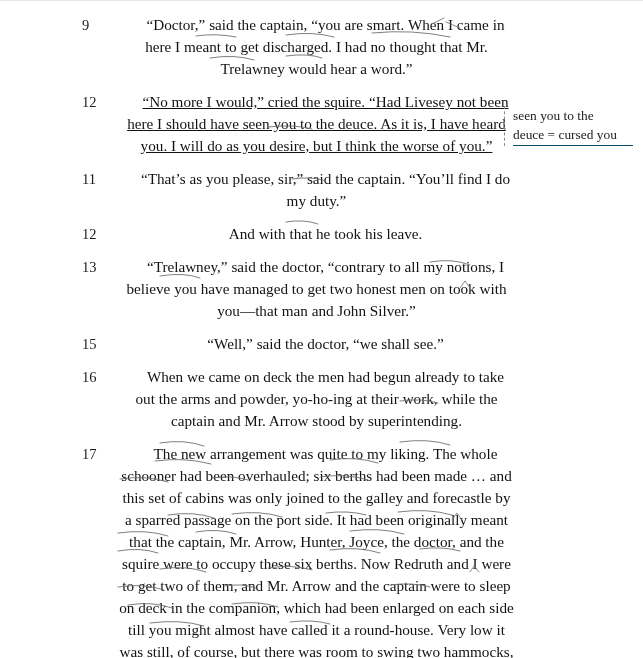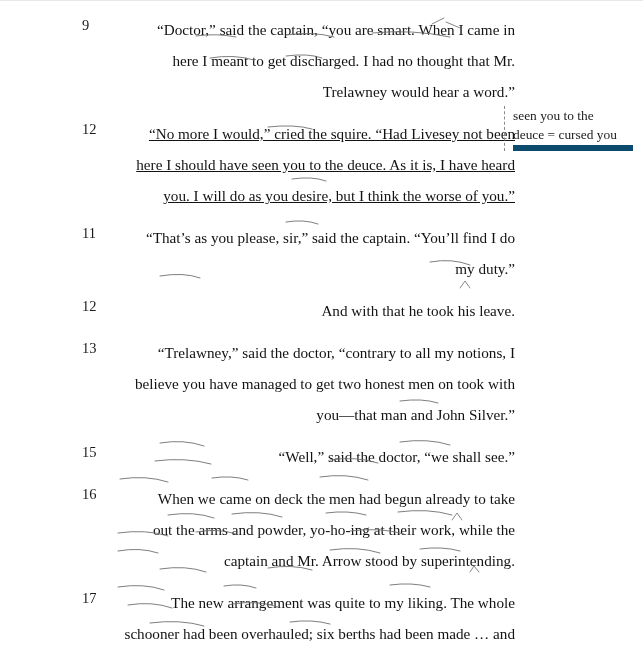--- a/index.html
+++ b/index.html
@@ -34,43 +34,43 @@
     padding-left: 82px;
     box-sizing: content-box;
     font-size: 14.5px;
     line-height: 22px;
     color: #1a1a1a;
   }
   .para-body {
     flex: 1 1 auto;
     padding-right: 128px;
     font-size: 15.2px;
-    line-height: 31px;
-    text-align: right;
+    line-height: 22px;
+    text-align: center;
     color: #121212;
   }
   .para-body.indent {
     text-indent: 18px;
   }
   .para-body.narrow {
     text-decoration: underline;
   }
   .note {
     position: absolute;
     right: 10px;
     width: 120px;
     font-size: 13.4px;
     line-height: 19px;
     color: #1b1b1b;
     padding-left: 8px;
     border-left: 1px dashed #8a8a8a;
   }
   .note .note-line2 {
     display: block;
-    border-bottom: 6px solid #0c4a6e;
+    border-bottom: 1px solid #0c4a6e;
     padding-bottom: 1px;
   }
   
   .marks {
     position: absolute;
     inset: 0;
     pointer-events: none;
   }
   .marks svg {
     position: absolute;

